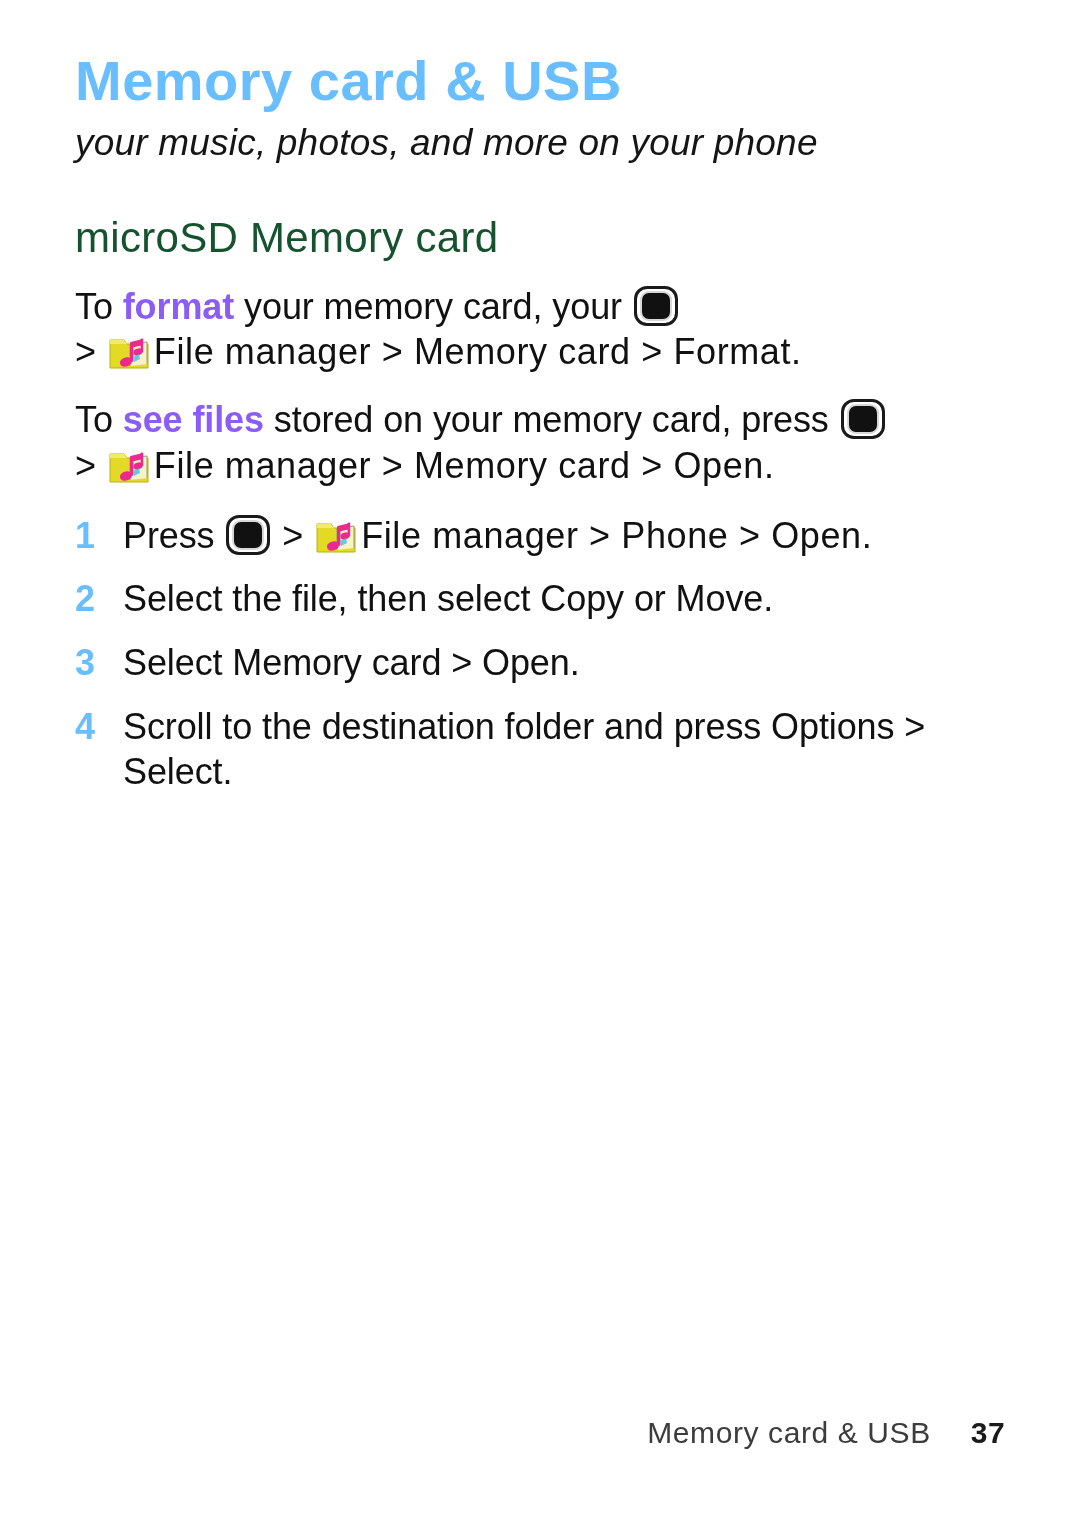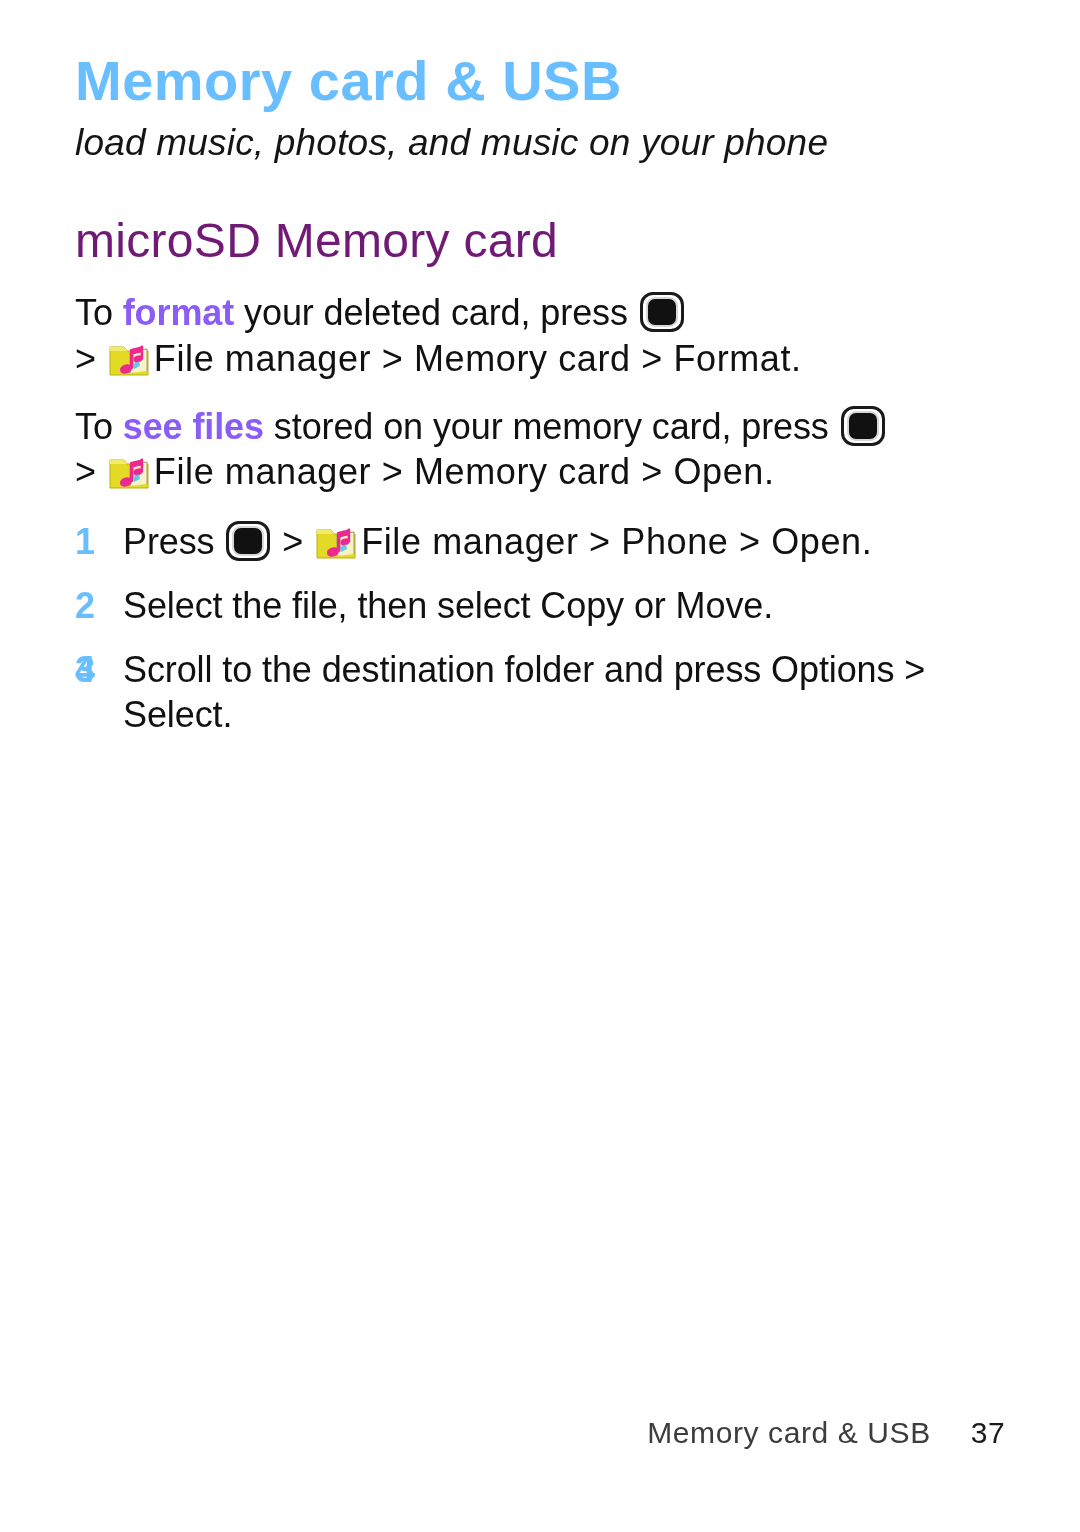--- a/index.html
+++ b/index.html
@@ -49,24 +49,24 @@
     line-height: 1.1;
     font-style: italic;
     font-weight: normal;
     color: #151515;
     letter-spacing: 0.2px;
     white-space: nowrap;
   }
 
   h2.section-title {
     margin: 52px 0 4px 0;
-    font-size: 48px;
+    font-size: 42px;
     line-height: 1.1;
     font-weight: normal;
-    color: #701a75;
+    color: #14532d;
     letter-spacing: 0.3px;
     white-space: nowrap;
   }
 
   
   p.body-text {
     margin: 22px 0 0 0;
     font-size: 36px;
     line-height: 1.27;
     color: #111111;
@@ -163,40 +163,40 @@
     text-align: right;
     white-space: nowrap;
   }
   .footer .footer-title {
     font-size: 30px;
     color: #3c3c3c;
     letter-spacing: 0.6px;
   }
   .footer .footer-page {
     font-size: 30px;
-    font-weight: normal;
+    font-weight: bold;
     color: #1a1a1a;
     margin-left: 40px;
     letter-spacing: 0.4px;
   }
 </style>
 </head>
 <body>
 
 <div class="page">
   <div class="content">
 
     <h1 class="chapter-title">Memory card &amp; USB</h1>
 
-    <p class="chapter-subtitle">load music, photos, and music on your phone</p>
+    <p class="chapter-subtitle">your music, photos, and more on your phone</p>
 
     <h2 class="section-title">microSD Memory card</h2>
 
     <p class="body-text">
-      <span>To </span><span class="hl">format</span><span> your deleted card, press </span><span class="icon-center-key"><span class="ring-outer"></span><span class="ring-inner"></span></span><br>
+      <span>To </span><span class="hl">format</span><span> your memory card, your </span><span class="icon-center-key"><span class="ring-outer"></span><span class="ring-inner"></span></span><br>
       <span class="gt">&gt;</span>&nbsp;<span class="icon-file-manager">
         <svg viewBox="0 0 44 40" xmlns="http://www.w3.org/2000/svg">
           <path d="M3 7 L17 7 L20 11 L41 11 L41 35 L3 35 Z" fill="#e3da25" stroke="#b9b014" stroke-width="1"></path>
           <path d="M3 7 L17 7 L20 11 L3 11 Z" fill="#f2ea6a"></path>
           <path d="M23 33 L23 11 L40 9 L40 31" fill="#f6f3c8" stroke="#9a9a6a" stroke-width="1"></path>
           <g fill="#ec2a8e">
             <ellipse cx="19" cy="29" rx="6.2" ry="4.6" transform="rotate(-18 19 29)"></ellipse>
             <rect x="23" y="9" width="3.4" height="20" rx="1.4"></rect>
             <path d="M23.5 9 L34 6.5 L34 12.5 L23.5 15 Z"></path>
             <ellipse cx="31" cy="19" rx="4.6" ry="3.4" transform="rotate(-18 31 19)"></ellipse>
@@ -246,21 +246,21 @@
             <path d="M26 24 L32 21 L33 26 L27 29 Z" fill="#4fc0e8" opacity="0.85"></path>
           </svg>
         </span><span class="kw">File manager &gt; Phone &gt; Open.</span>
       </li>
 
       <li>
         <span class="num">2</span><span>Select the file, then select Copy or Move.</span>
       </li>
 
       <li>
-        <span class="num">3</span>
+        <span class="num">3</span><span>Select Memory card &gt; Open.</span>
       </li>
 
       <li>
         <span class="num">4</span><span>Scroll to the destination folder and press Options &gt; Select.</span>
       </li>
 
     </ol>
   </div>
 
   <div class="footer">

